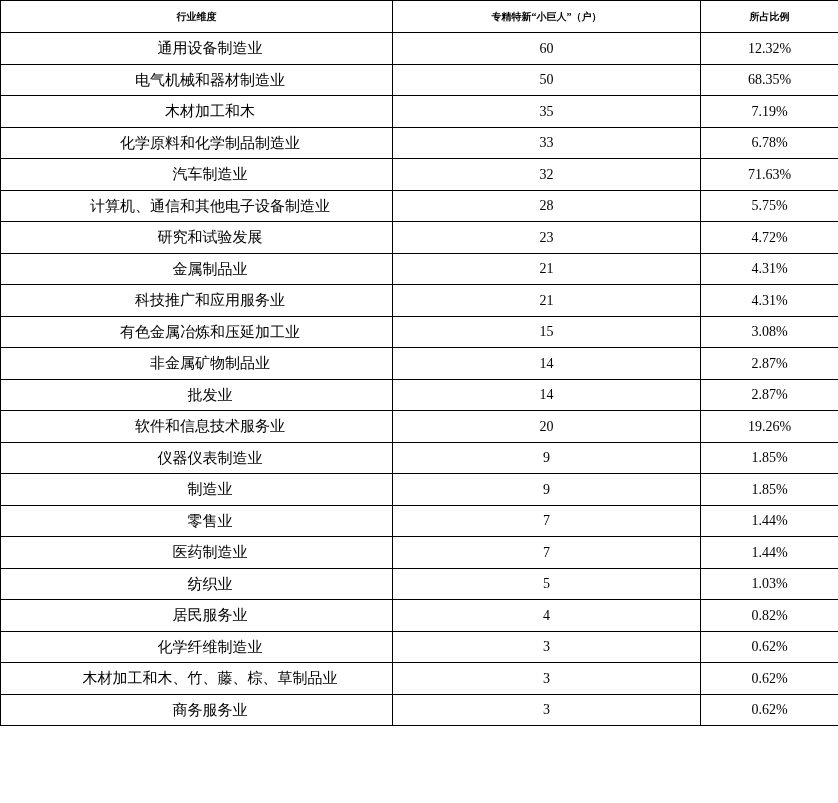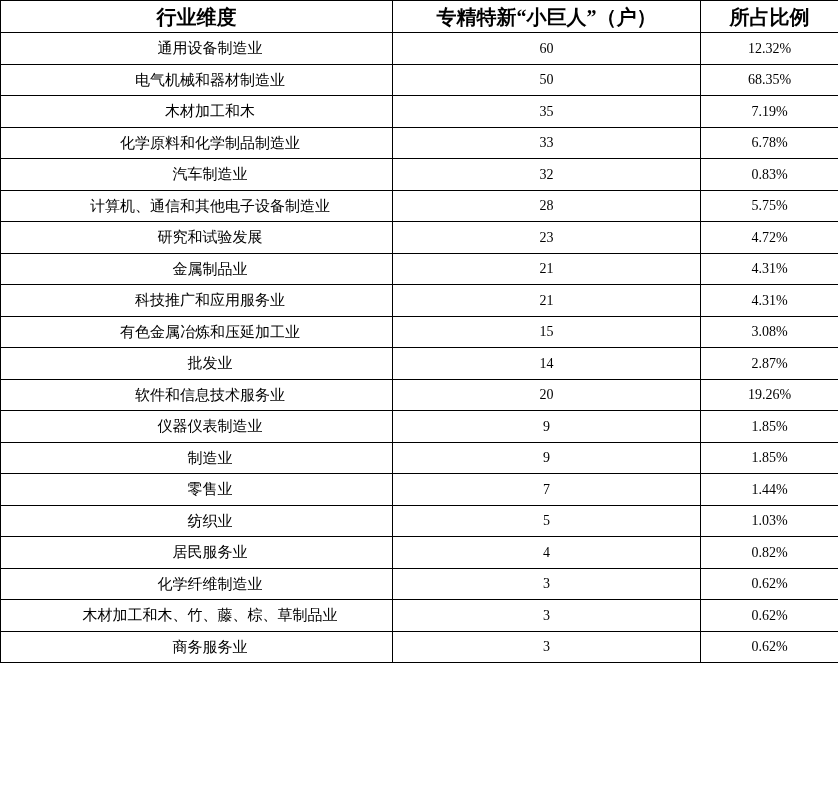--- a/index.html
+++ b/index.html
@@ -32,21 +32,21 @@
     text-align: center;
     vertical-align: middle;
     font-size: 15px;
     line-height: 1.1;
     padding: 0;
     height: 30.5px;
     font-weight: normal;
   }
   table.data-table thead th {
     font-weight: bold;
-    font-size: 20px;
+    font-size: 10px;
     height: 31px;
   }
   table.data-table tbody td.dim {
     font-size: 15px;
     padding-left: 27px;
   }
   table.data-table tbody td.num,
   table.data-table tbody td.pct {
     font-size: 14px;
   }
@@ -85,21 +85,21 @@
         <td class="pct">7.19%</td>
       </tr>
       <tr>
         <td class="dim">化学原料和化学制品制造业</td>
         <td class="num">33</td>
         <td class="pct">6.78%</td>
       </tr>
       <tr>
         <td class="dim">汽车制造业</td>
         <td class="num">32</td>
-        <td class="pct">0.83%</td>
+        <td class="pct">71.63%</td>
       </tr>
       <tr>
         <td class="dim">计算机、通信和其他电子设备制造业</td>
         <td class="num">28</td>
         <td class="pct">5.75%</td>
       </tr>
       <tr>
         <td class="dim">研究和试验发展</td>
         <td class="num">23</td>
         <td class="pct">4.72%</td>
@@ -113,20 +113,25 @@
         <td class="dim">科技推广和应用服务业</td>
         <td class="num">21</td>
         <td class="pct">4.31%</td>
       </tr>
       <tr>
         <td class="dim">有色金属冶炼和压延加工业</td>
         <td class="num">15</td>
         <td class="pct">3.08%</td>
       </tr>
       <tr>
+        <td class="dim">非金属矿物制品业</td>
+        <td class="num">14</td>
+        <td class="pct">2.87%</td>
+      </tr>
+      <tr>
         <td class="dim">批发业</td>
         <td class="num">14</td>
         <td class="pct">2.87%</td>
       </tr>
       <tr>
         <td class="dim">软件和信息技术服务业</td>
         <td class="num">20</td>
         <td class="pct">19.26%</td>
       </tr>
       <tr>
@@ -134,20 +139,25 @@
         <td class="num">9</td>
         <td class="pct">1.85%</td>
       </tr>
       <tr>
         <td class="dim">制造业</td>
         <td class="num">9</td>
         <td class="pct">1.85%</td>
       </tr>
       <tr>
         <td class="dim">零售业</td>
+        <td class="num">7</td>
+        <td class="pct">1.44%</td>
+      </tr>
+      <tr>
+        <td class="dim">医药制造业</td>
         <td class="num">7</td>
         <td class="pct">1.44%</td>
       </tr>
       <tr>
         <td class="dim">纺织业</td>
         <td class="num">5</td>
         <td class="pct">1.03%</td>
       </tr>
       <tr>
         <td class="dim">居民服务业</td>

